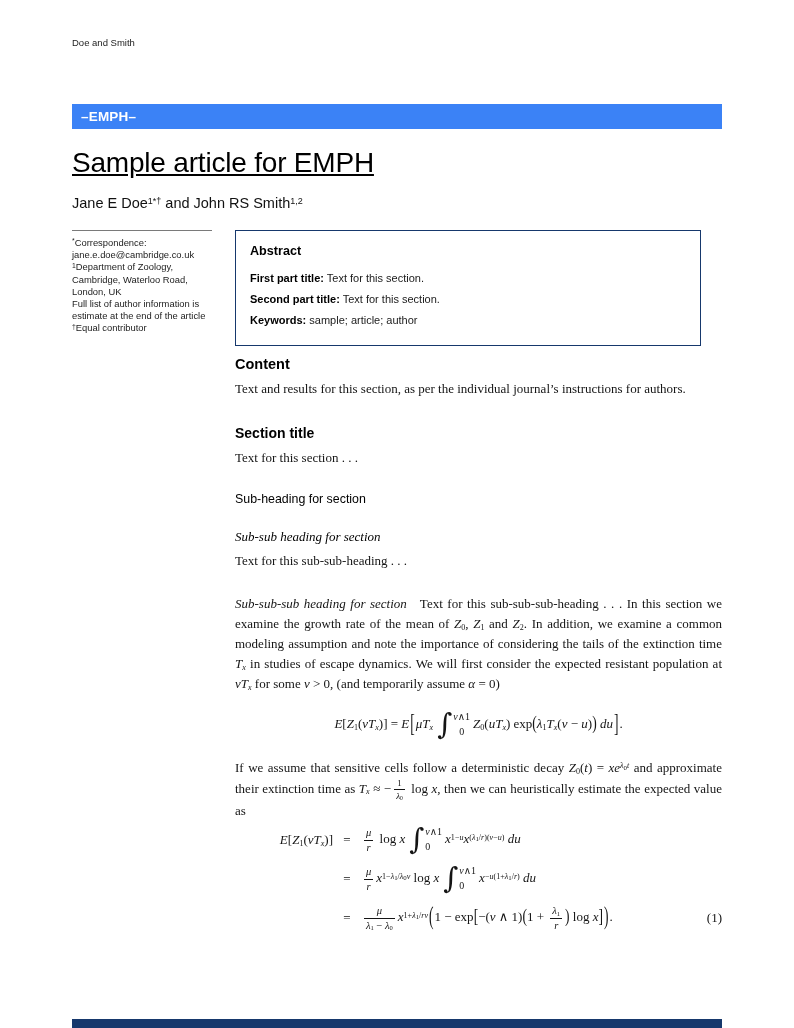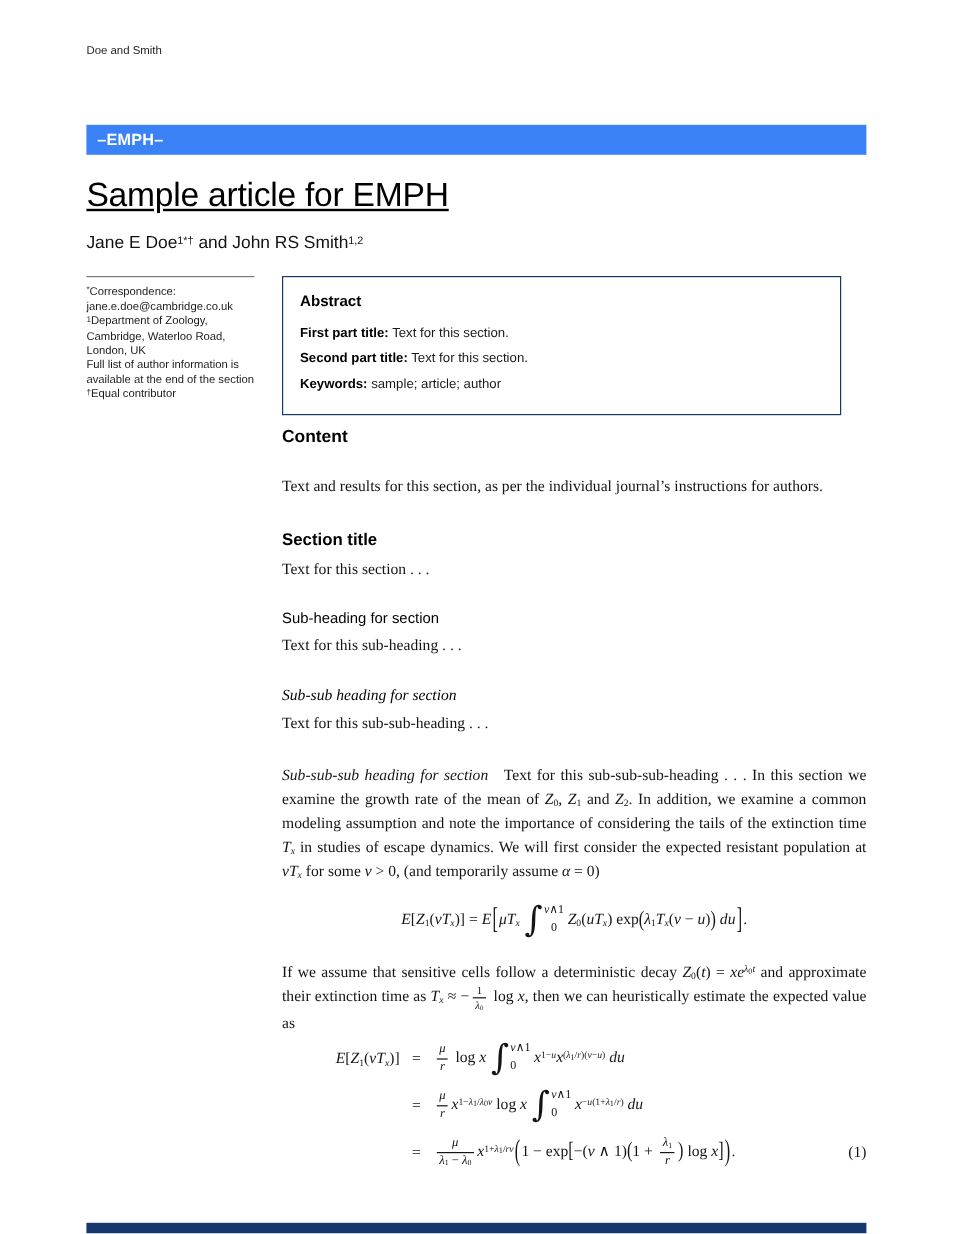--- a/index.html
+++ b/index.html
@@ -46,21 +46,21 @@
   .abstract-heading { font-size:12.6px; font-weight:bold; margin:0 0 10px; color:#000; }
   .ab-row { font-size:11px; line-height:21px; color:#1a1a1a; }
   .ab-row b { color:#000; }
   
   .main {
     position:absolute; left:235px; top:356px; width:487px;
     font:13px/20px "Liberation Serif","DejaVu Serif",serif;
     text-align:justify; color:#141414;
   }
   .main p { margin:0; }
-  .h-content   { font:bold 14.5px "Liberation Sans",sans-serif; margin:0 0 23px; text-align:left; color:#000; }
+  .h-content   { font:bold 14.5px "Liberation Sans",sans-serif; margin:0 0 7px; text-align:left; color:#000; }
   .h-section   { font:bold 14px "Liberation Sans",sans-serif; margin:26px 0 7px; text-align:left; color:#000; }
   .h-subsection{ font:12.4px "Liberation Sans",sans-serif; margin:24px 0 6px; text-align:left; color:#000; }
   .h-subsub    { font:italic 13px "Liberation Serif",serif; margin:23px 0 6px; text-align:left; color:#000; }
   .para-subsubsub { margin-top:23px !important; }
   .runin { font-style:italic; padding-right:13px; }
   
   .math, .eq-display, .eqrow { font-family:"Liberation Serif","DejaVu Serif",serif; }
   sup { font-size:0.62em; position:relative; top:-0.45em; line-height:0; vertical-align:baseline; }
   sub { font-size:0.62em; position:relative; top:0.25em;  line-height:0; vertical-align:baseline; }
   sup sub, sub sub { font-size:0.85em; }
@@ -98,21 +98,21 @@
 
   <div class="authors">Jane E Doe<sup>1*†</sup> and John RS Smith<sup>1,2</sup></div>
 
   <div class="sidebar">
     <div><sup>*</sup>Correspondence:</div>
     <div>jane.e.doe@cambridge.co.uk</div>
     <div><sup>1</sup>Department of Zoology,</div>
     <div>Cambridge, Waterloo Road,</div>
     <div>London, UK</div>
     <div>Full list of author information is</div>
-    <div>available at the end of the section</div>
+    <div>estimate at the end of the article</div>
     <div><sup>†</sup>Equal contributor</div>
   </div>
 
   <div class="abstract-box" style="border-color: rgb(22, 56, 108);">
     <div class="abstract-heading">Abstract</div>
     <div class="ab-row">
       <b>First part title:</b><span> Text for this section.</span>
     </div>
     <div class="ab-row">
       <b>Second part title:</b><span> Text for this section.</span>
@@ -124,21 +124,20 @@
 
   <div class="main">
 
     <h2 class="h-content">Content</h2>
     <p>Text and results for this section, as per the individual journal’s instructions for authors.</p>
 
     <h2 class="h-section">Section title</h2>
     <p>Text for this section . . .</p>
 
     <h3 class="h-subsection" style="font-weight:normal;">Sub-heading for section</h3>
-    <p>Text for this sub-heading . . .</p>
 
     <h4 class="h-subsub" style="font-weight:normal;">Sub-sub heading for section</h4>
     <p>Text for this sub-sub-heading . . .</p>
 
     <p class="para-subsubsub">
       <span class="runin">Sub-sub-sub heading for section</span><span>Text for this sub-sub-sub-heading . . . In this section we examine the growth rate of the mean of <i>Z</i><sub>0</sub>, <i>Z</i><sub>1</sub> and <i>Z</i><sub>2</sub>. In addition, we examine a common modeling assumption and note the importance of considering the tails of the extinction time <i>T</i><sub><i>x</i></sub> in studies of escape dynamics. We will first consider the expected resistant population at <i>vT</i><sub><i>x</i></sub> for some <i>v</i> &gt; 0, (and temporarily assume <i>α</i> = 0)</span>
     </p>
 
     <div class="eq-display"><i>E</i>[<i>Z</i><sub>1</sub>(<i>vT</i><sub><i>x</i></sub>)] = <i>E</i><span class="bb">[</span><i>μT</i><sub><i>x</i></sub><span class="intgrp">
           <span class="intsign">∫</span>

